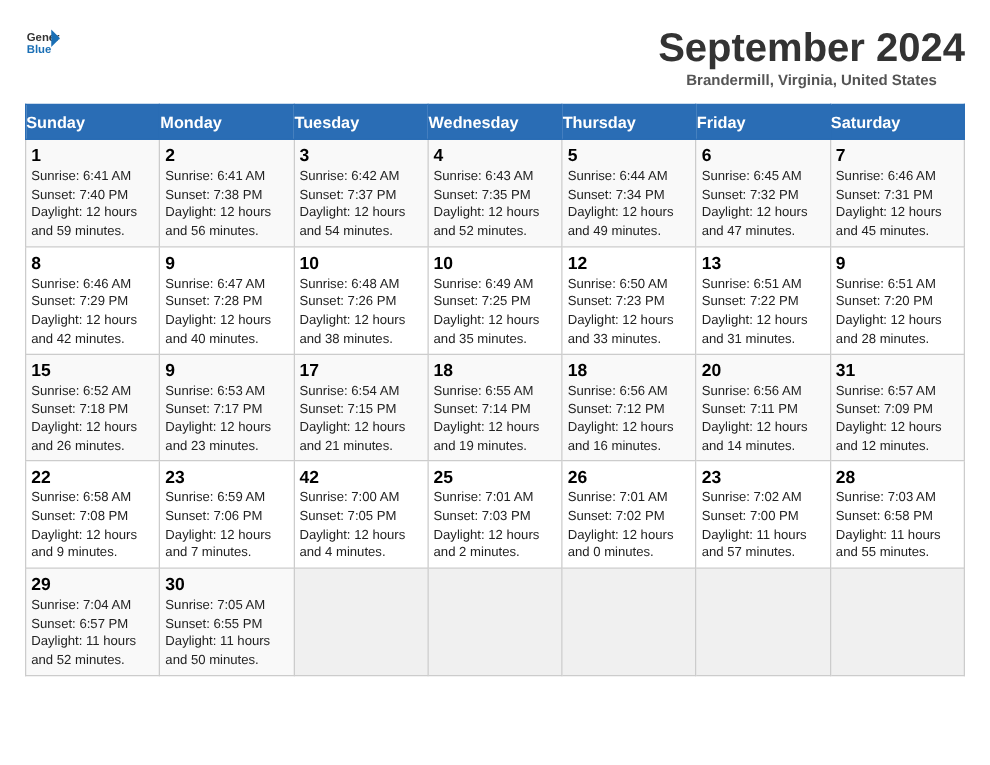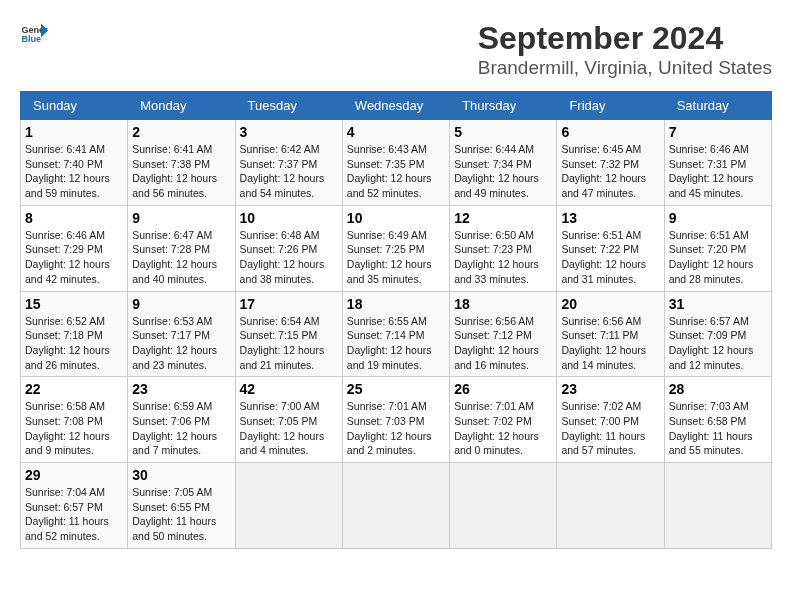--- a/index.html
+++ b/index.html
@@ -19,44 +19,44 @@
     .logo {
       display: flex;
       align-items: center;
       gap: 4px;
     }
     .logo-icon {
       width: 28px;
       height: 28px;
     }
     .title-area {
-      text-align: left;
+      text-align: center;
     }
     .title-area h1 {
       font-size: 32px;
       font-weight: bold;
       color: #333;
     }
     .title-area h2 {
-      font-size: 19px;
-      font-weight: normal;
+      font-size: 12px;
+      font-weight: bold;
       color: #555;
     }
     table {
       width: 100%;
       border-collapse: collapse;
       font-size: 11px;
     }
     thead th {
       background: #2a6db5;
       color: #fff;
-      padding: 6px 12px;
+      padding: 6px 0;
       text-align: left;
       font-size: 13px;
-      font-weight: normal;
+      font-weight: bold;
       border: 1px solid #2a6db5;
     }
     tbody td {
       border: 1px solid #ccc;
       padding: 4px 4px;
       vertical-align: top;
       background: #fff;
       min-width: 95px;
     }
     tbody tr:nth-child(odd) td {

